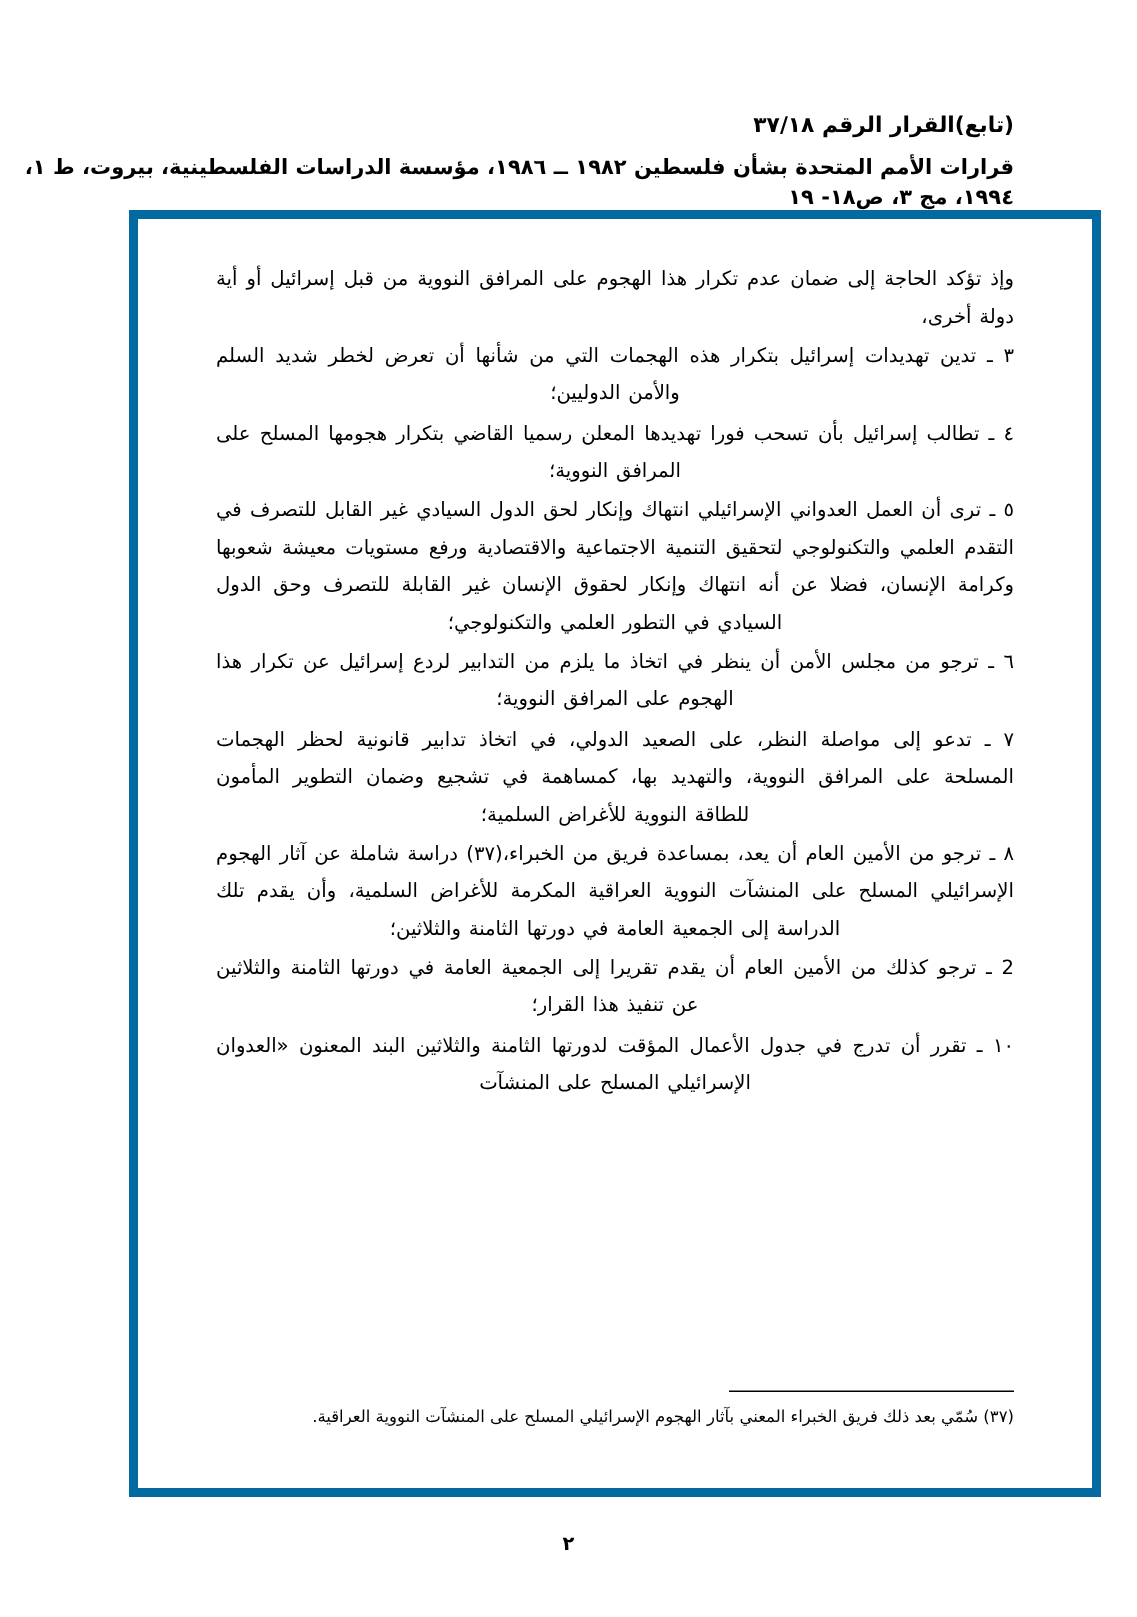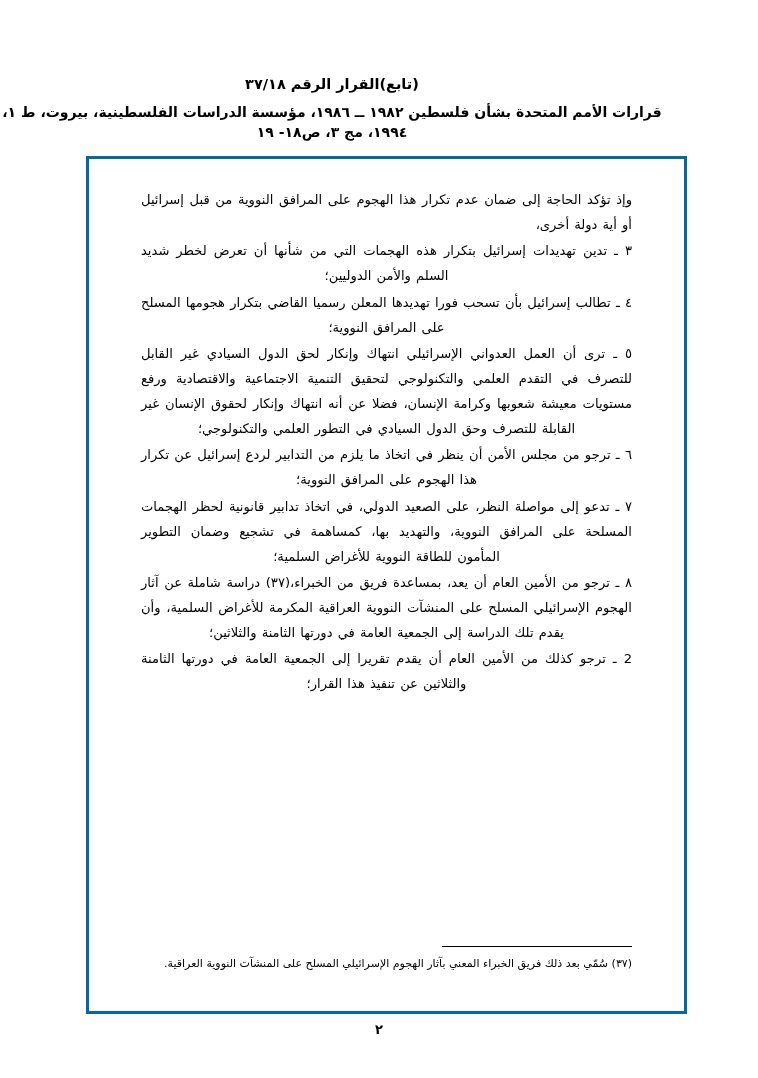--- a/index.html
+++ b/index.html
@@ -19,43 +19,44 @@
     inset: 0;
     width: 758px;
     height: 1078px;
     background: #ffffff;
   }
   .header-block {
     position: absolute;
     top: 74px;
     left: 0;
     width: 664px;
-    text-align: center;
+    text-align: right;
+    padding-left: 12px;
   }
   .doc-title {
     font-size: 14.5px;
     font-weight: bold;
     letter-spacing: 0px;
     line-height: 1.4;
     direction: rtl;
   }
   .doc-subtitle {
     margin-top: 9px;
     font-size: 14px;
     font-weight: bold;
     line-height: 1.4;
     direction: rtl;
   }
   .frame {
     position: absolute;
-    top: 156px;
+    top: 140px;
     left: 86px;
-    width: 601px;
+    width: 648px;
     height: 858px;
-    border: 3px solid #0369a1;
+    border: 6px solid #0369a1;
     box-sizing: border-box;
     background: #ffffff;
   }
   .content {
     position: absolute;
     top: 28px;
     right: 52px;
     left: 52px;
     direction: rtl;
     text-align: justify;
@@ -118,20 +119,21 @@
 
     <div class="content">
       <p class="para first">وإذ تؤكد الحاجة إلى ضمان عدم تكرار هذا الهجوم على المرافق النووية من قبل إسرائيل أو أية دولة أخرى،</p>
       <p class="para">٣ ـ تدين تهديدات إسرائيل بتكرار هذه الهجمات التي من شأنها أن تعرض لخطر شديد السلم والأمن الدوليين؛</p>
       <p class="para">٤ ـ تطالب إسرائيل بأن تسحب فورا تهديدها المعلن رسميا القاضي بتكرار هجومها المسلح على المرافق النووية؛</p>
       <p class="para">٥ ـ ترى أن العمل العدواني الإسرائيلي انتهاك وإنكار لحق الدول السيادي غير القابل للتصرف في التقدم العلمي والتكنولوجي لتحقيق التنمية الاجتماعية والاقتصادية ورفع مستويات معيشة شعوبها وكرامة الإنسان، فضلا عن أنه انتهاك وإنكار لحقوق الإنسان غير القابلة للتصرف وحق الدول السيادي في التطور العلمي والتكنولوجي؛</p>
       <p class="para">٦ ـ ترجو من مجلس الأمن أن ينظر في اتخاذ ما يلزم من التدابير لردع إسرائيل عن تكرار هذا الهجوم على المرافق النووية؛</p>
       <p class="para">٧ ـ تدعو إلى مواصلة النظر، على الصعيد الدولي، في اتخاذ تدابير قانونية لحظر الهجمات المسلحة على المرافق النووية، والتهديد بها، كمساهمة في تشجيع وضمان التطوير المأمون للطاقة النووية للأغراض السلمية؛</p>
       <p class="para">٨ ـ    ترجو من الأمين العام أن يعد، بمساعدة فريق من الخبراء،(٣٧) دراسة شاملة عن آثار الهجوم الإسرائيلي المسلح على المنشآت النووية العراقية المكرمة للأغراض السلمية، وأن يقدم تلك الدراسة إلى الجمعية العامة في دورتها الثامنة والثلاثين؛</p>
       <p class="para">2 ـ ترجو كذلك من الأمين العام أن يقدم تقريرا إلى الجمعية العامة في دورتها الثامنة والثلاثين عن تنفيذ هذا القرار؛</p>
+      <p class="para">١٠ ـ تقرر أن تدرج في جدول الأعمال المؤقت لدورتها الثامنة والثلاثين البند المعنون «العدوان الإسرائيلي المسلح على المنشآت</p>
     </div>
 
     <div class="footnote-wrap">
       <div class="footnote-rule"></div>
       <div class="footnote">(٣٧) سُمّي بعد ذلك فريق الخبراء المعني بآثار الهجوم الإسرائيلي المسلح على المنشآت النووية العراقية.</div>
     </div>
 
   </div>
 
   <div class="page-number">٢</div>

